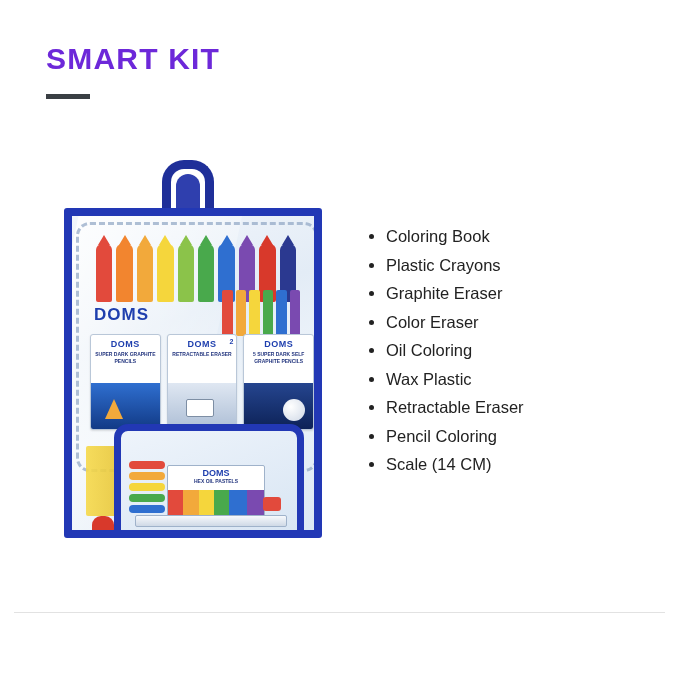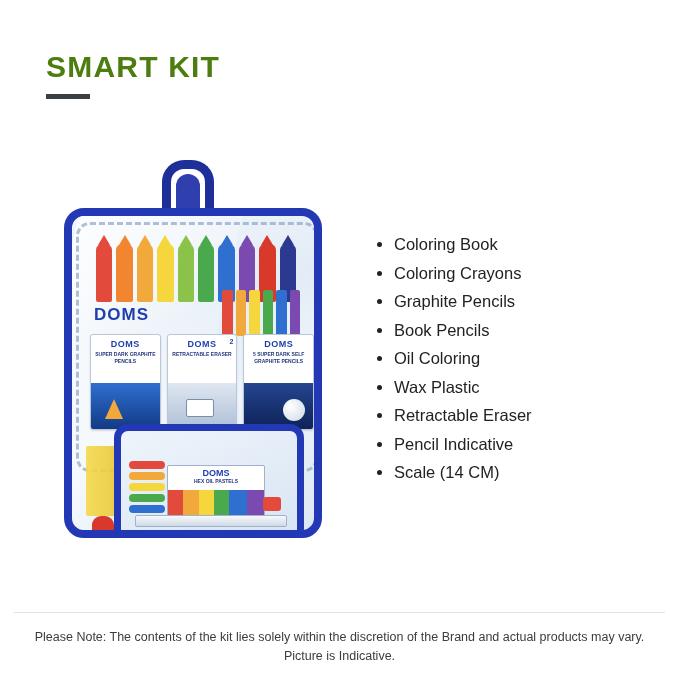--- a/index.html
+++ b/index.html
@@ -20,22 +20,21 @@
     height: 679px;
     box-sizing: border-box;
   }
   .title {
     position: absolute;
     left: 46px;
     top: 42px;
     font-size: 30px;
     font-weight: bold;
     letter-spacing: 1.2px;
-    color: #4d7c0f;
-    margin-top: 8px;
+    color: #6d28d9;
   }
   .title-rule {
     position: absolute;
     left: 46px;
     top: 94px;
     width: 44px;
     height: 5px;
     background: #3a3f44;
   }
 
@@ -69,21 +68,21 @@
     border-radius: 12px 12px 2px 2px;
   }
   
   .bag {
     position: absolute;
     left: 12px;
     top: 58px;
     width: 258px;
     height: 330px;
     border: 8px solid #2238b5;
-    border-radius: 20px;
+    border-radius: 3px;
     background: linear-gradient(160deg, #f2f6fb 0%, #e3ecf6 35%, #eef4fa 60%, #dce8f4 100%);
     box-sizing: border-box;
     overflow: hidden;
     text-decoration: underline;
   }
   .bag-sheen {
     position: absolute;
     left: -30px;
     top: -30px;
     width: 160px;
@@ -355,21 +354,21 @@
     top: 228px;
     width: 280px;
   }
   .features li {
     font-size: 16.5px;
     color: #222222;
     line-height: 1.0;
     margin-bottom: 12px;
   }
   .features ul {
-    margin: 8px;
+    margin: 0;
     padding-left: 18px;
     list-style: disc;
   }
 
   
   .footer-rule {
     position: absolute;
     left: 14px;
     top: 612px;
     width: 651px;
@@ -466,30 +465,26 @@
         </div>
         <div class="sharpener"></div>
         <div class="scale"></div>
       </div>
     </div>
   </div>
 
   <div class="features">
     <ul>
       <li>Coloring Book</li>
-      <li>Coloring Crayons</li>
-      <li>Graphite Pencils</li>
-      <li>Book Pencils</li>
+      <li>Plastic Crayons</li>
+      <li>Graphite Eraser</li>
+      <li>Color Eraser</li>
       <li>Oil Coloring</li>
       <li>Wax Plastic</li>
       <li>Retractable Eraser</li>
-      <li>Pencil Indicative</li>
+      <li>Pencil Coloring</li>
       <li>Scale (14 CM)</li>
     </ul>
   </div>
 
   <div class="footer-rule"></div>
-  <div class="footer">
-    <div>Please Note: The contents of the kit lies solely within the discretion of the Brand and actual products may vary.</div>
-    <div>Picture is Indicative.</div>
-  </div>
 
 </div>
 
 </body></html>

